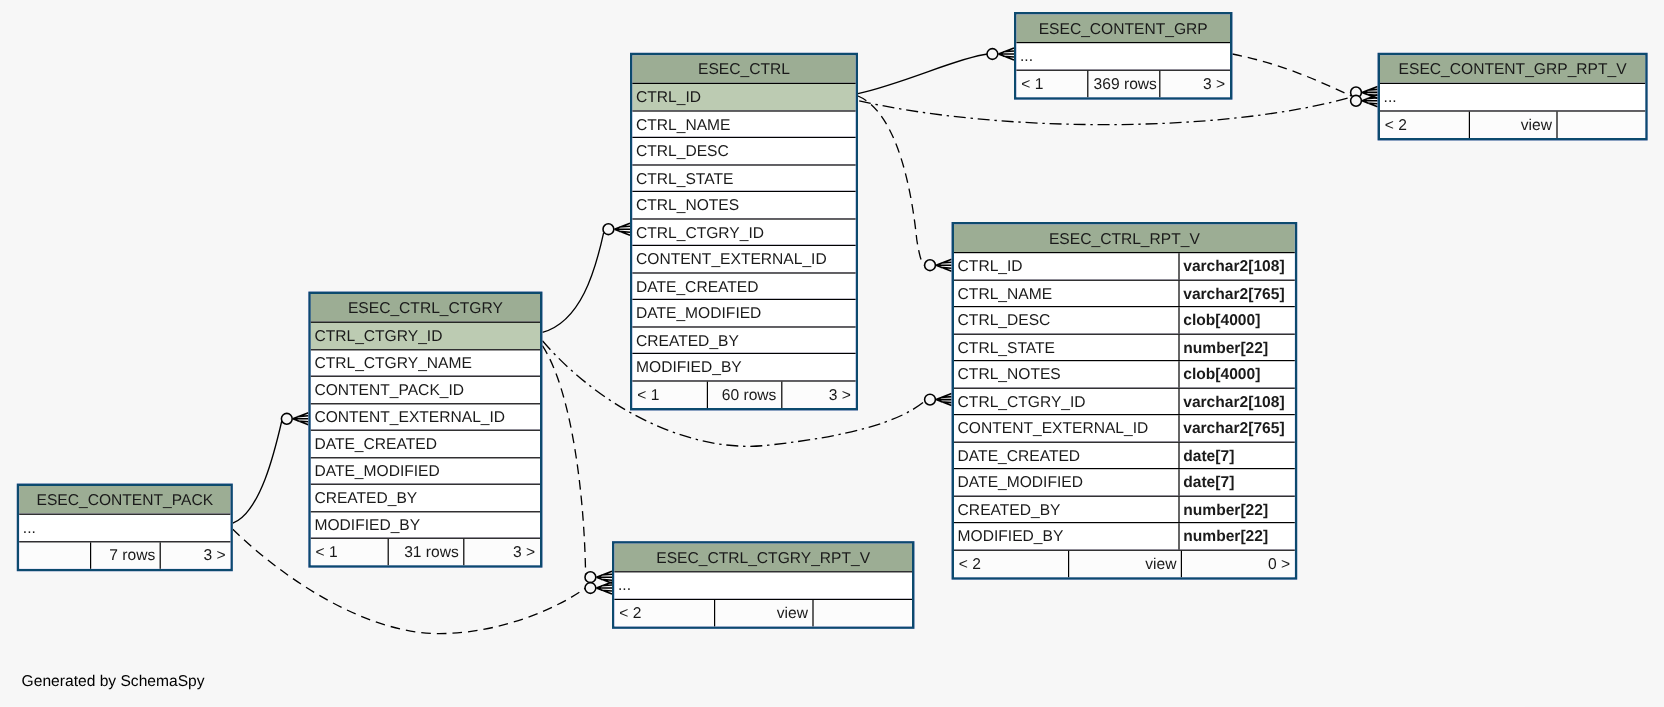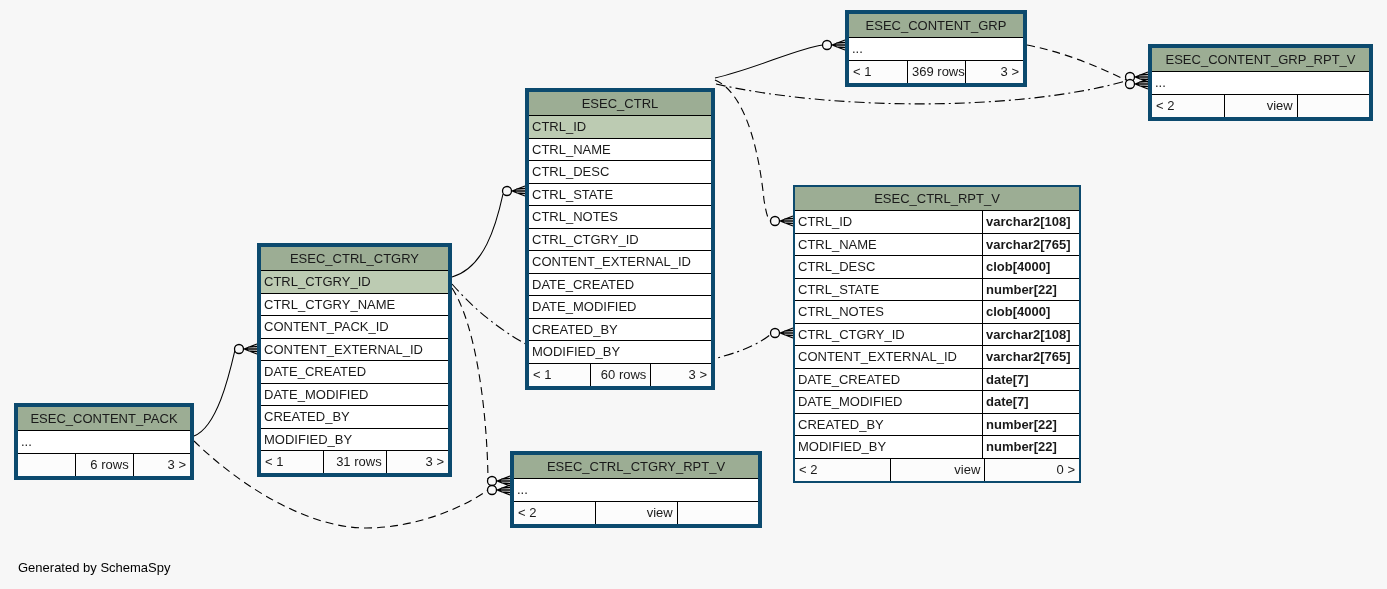--- a/index.html
+++ b/index.html
@@ -8,21 +8,21 @@
     position: relative;
     width: 1387px; height: 589px;
     background: #f7f7f7;
     overflow: hidden;
   }
   #rel-layer { position: absolute; left: 0; top: 0; z-index: 1; }
   #tables-layer { position: absolute; left: 0; top: 0; width: 100%; height: 100%; z-index: 2; }
   .tbl {
     position: absolute;
     background: #c4b5fd;
-    border: 4px solid #0c4a6e;
+    border: 2px solid #0c4a6e;
     font-size: 13px;
     color: #1a1a1a;
     cursor: pointer;
   }
   .tbl.emph { border-width: 2px; }
   .hd {
     height: 23px; line-height: 23px;
     background: #9CAD94;
     text-align: center;
     white-space: nowrap; overflow: hidden;
@@ -110,21 +110,21 @@
         <div class="hd">ESEC_CONTENT_GRP_RPT_V</div>
         <div class="row">
           <span class="cn">...</span>
         </div>
         <div class="ft">
           <span class="fc a-left">&lt; 2</span>
           <span class="fc a-right">view</span>
           <span class="fc a-left"></span>
         </div>
       </div>
-      <div class="tbl" style="left: 525px; top: 44px; width: 190px; margin-top: 44px;">
+      <div class="tbl" style="left: 525px; top: 44px; width: 190px;">
         <div class="hd">ESEC_CTRL</div>
         <div class="row key">
           <span class="cn">CTRL_ID</span>
         </div>
         <div class="row">
           <span class="cn">CTRL_NAME</span>
         </div>
         <div class="row">
           <span class="cn">CTRL_DESC</span>
         </div>
@@ -242,21 +242,21 @@
           <span class="fc a-right">3 &gt;</span>
         </div>
       </div>
       <div class="tbl" style="left: 14px; top: 403px; width: 180px;">
         <div class="hd">ESEC_CONTENT_PACK</div>
         <div class="row">
           <span class="cn">...</span>
         </div>
         <div class="ft">
           <span class="fc a-left"></span>
-          <span class="fc a-center">6 rows</span>
+          <span class="fc a-center">7 rows</span>
           <span class="fc a-right">3 &gt;</span>
         </div>
       </div>
       <div class="tbl" style="left: 510px; top: 451px; width: 252px;">
         <div class="hd">ESEC_CTRL_CTGRY_RPT_V</div>
         <div class="row">
           <span class="cn">...</span>
         </div>
         <div class="ft">
           <span class="fc a-left">&lt; 2</span>

